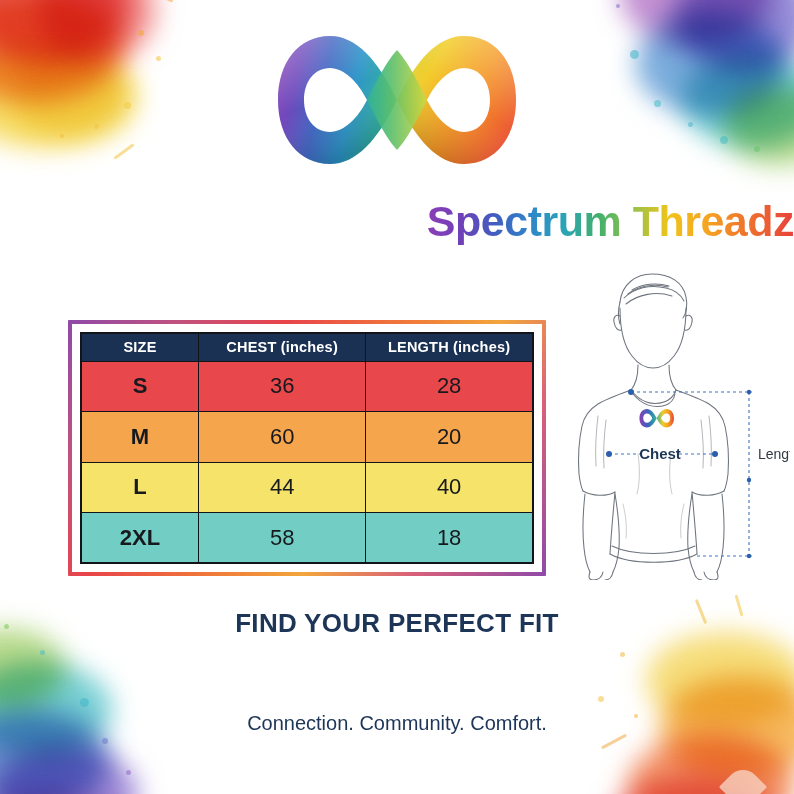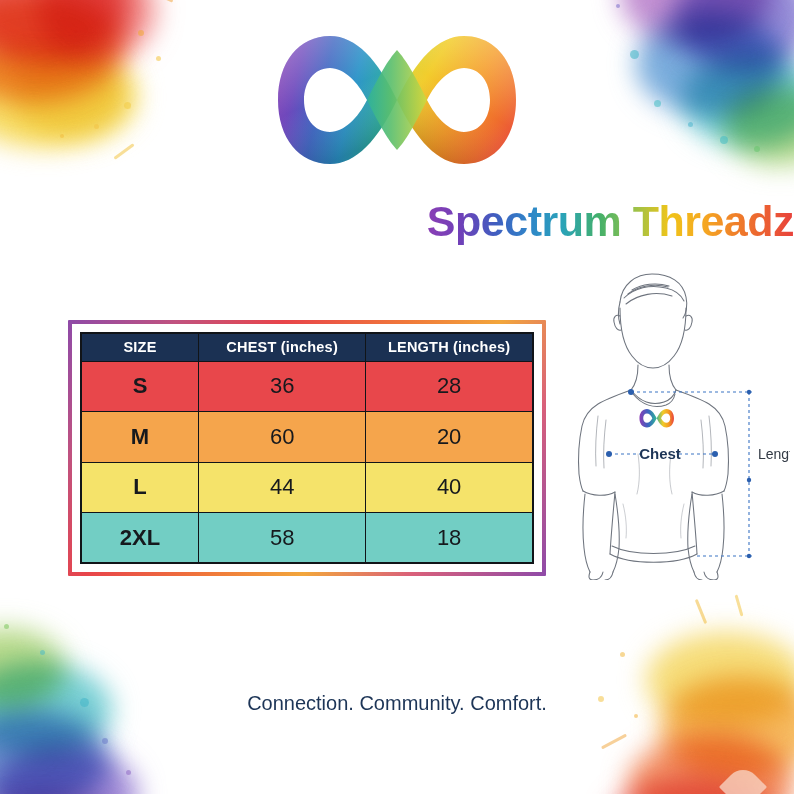--- a/index.html
+++ b/index.html
@@ -157,21 +157,21 @@
   #tagline-sub {
     position: absolute;
     left: 0; right: 0;
     top: 688px;
     text-align: center;
     font-size: 20px;
     font-weight: normal;
     color: #1d3557;
     line-height: 1.55;
   }
-  #tagline-sub .line { display: block; }
+  #tagline-sub .line { display: block; margin-top: 20px; }
 </style>
 </head>
 <body>
 
 <div id="page">
 
   <div class="splash" id="splash-tl">
     <div class="blob" style="left:18px;  top:10px;  width:170px; height:120px; background:#e8413c; opacity:.80;"></div>
     <div class="blob" style="left:2px;   top:58px;  width:180px; height:110px; background:#f07a2c; opacity:.80;"></div>
     <div class="blob" style="left:14px;  top:108px; width:175px; height:105px; background:#f5d441; opacity:.82;"></div>
@@ -430,17 +430,18 @@
         <circle cx="173" cy="124" r="2.2"></circle>
         <circle cx="173" cy="288" r="2.2"></circle>
         <circle cx="173" cy="212" r="2.2"></circle>
       </g>
 
       <text x="84" y="191" text-anchor="middle" font-family="Liberation Sans, sans-serif" font-size="15" font-weight="bold" fill="#1d3557">Chest</text>
       <text x="182" y="191" text-anchor="start" font-family="Liberation Sans, sans-serif" font-size="14" font-weight="normal" fill="#323a45">Length</text>
     </svg>
   </div>
 
+  <div id="tagline-main">FIND YOUR PERFECT FIT</div>
   <div id="tagline-sub">
     <span class="line">Connection. Community. Comfort.</span>
   </div>
 
 </div>
 
 </body></html>

